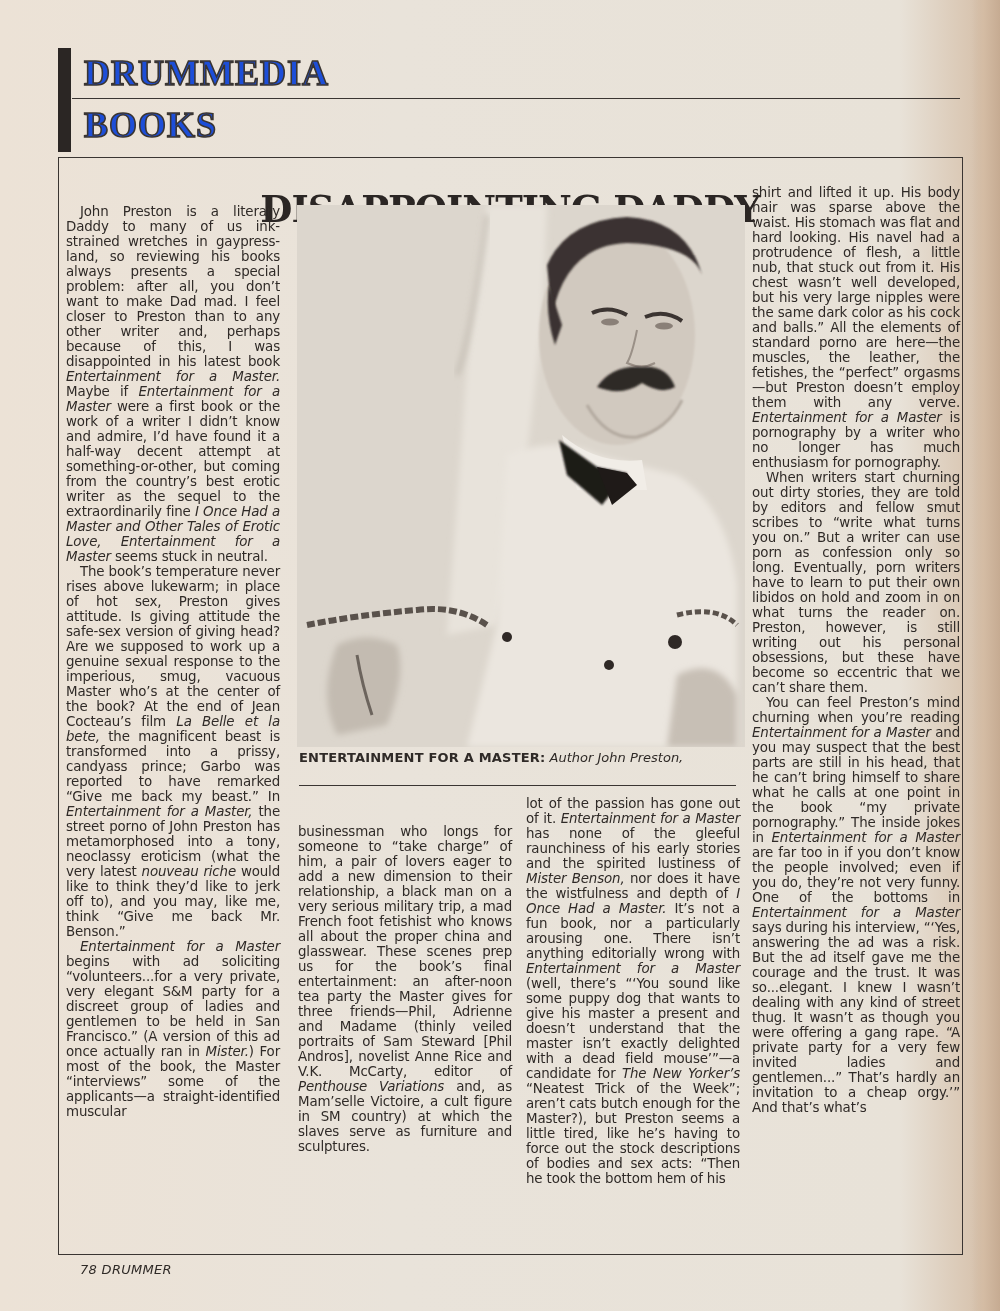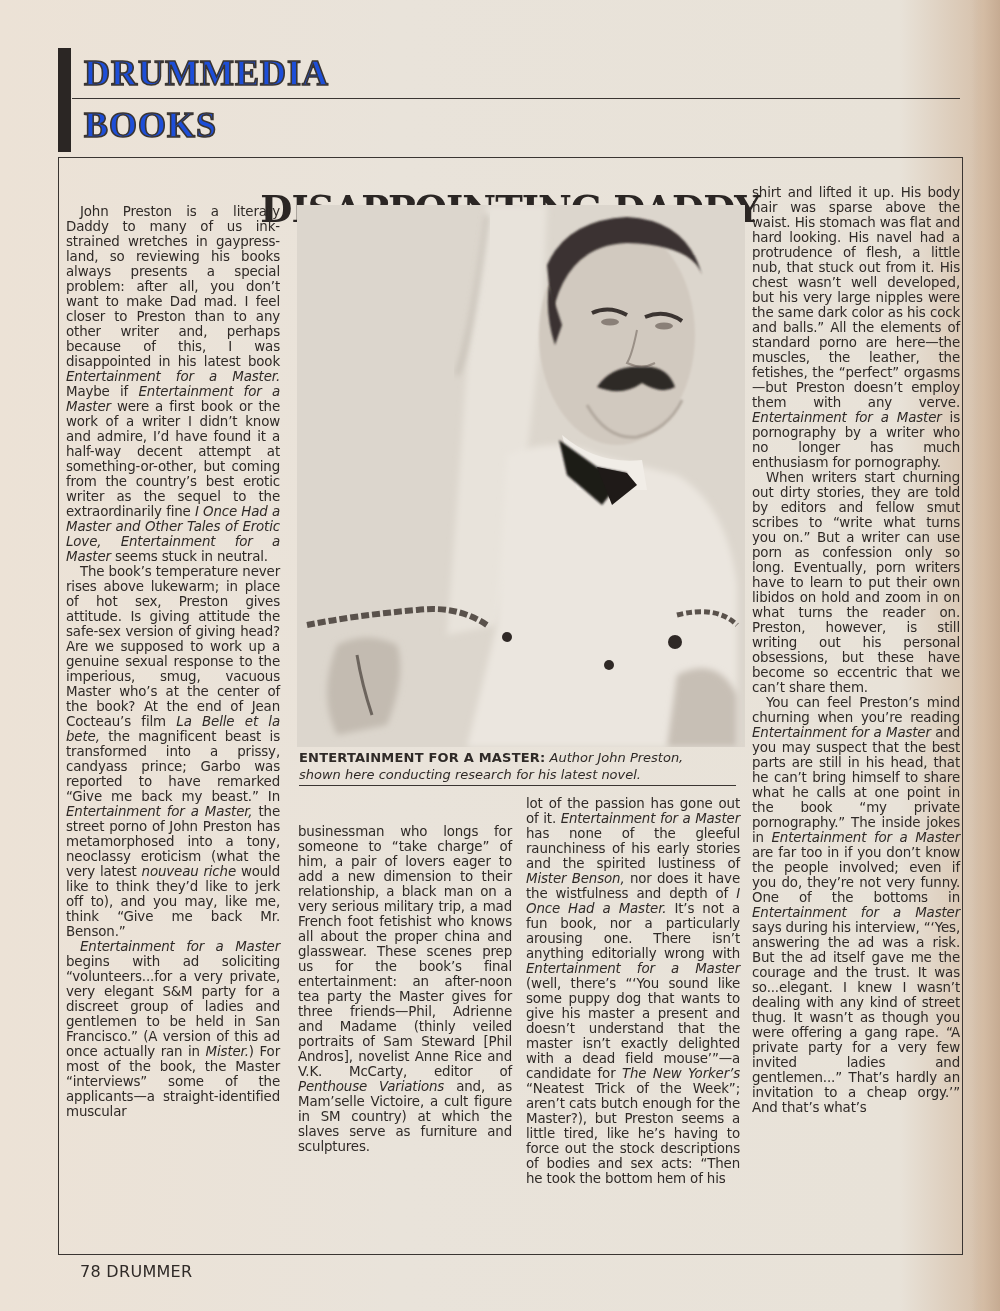--- a/index.html
+++ b/index.html
@@ -40,21 +40,21 @@
   .col4 { left:752px; top:185px; width:208px; }
   i { font-style:italic; }
   
   .photo {
     position:absolute; left:297px; top:205px; width:448px; height:542px; overflow:hidden;
     background: radial-gradient(ellipse at 70% 30%, #e9e4dc 0%, #dcd6cd 60%, #cfc8be 100%);
   }
   .caption { position:absolute; left:299px; top:749px; width:446px; font-size:13px; line-height:17px; color:#2f2a27; }
   .caption b { font-weight:bold; letter-spacing:0.2px; }
   .cap-rule { position:absolute; left:299px; top:785px; width:437px; height:1px; background:#3a3532; }
-  .footer { position:absolute; left:80px; top:1262px; font-size:16px; color:#2f2a27; letter-spacing:0.3px; }
+  .footer { position:absolute; left:80px; top:1262px; font-size:13px; font-style:italic; color:#2f2a27; letter-spacing:0.3px; }
 </style>
 </head>
 <body>
 
 <div class="edge"></div>
 
 <div class="hdr-bar"></div>
 <div class="masthead mast1">DRUMMEDIA</div>
 <div class="hdr-line"></div>
 <div class="masthead mast2">BOOKS</div>
@@ -114,21 +114,20 @@
     <path d="M40 440 Q70 425 100 440 Q110 470 90 520 L40 530 Q20 490 40 440 Z" fill="#c3bbb1" filter="url(#blur1)"></path>
     <path d="M60 450 Q65 480 75 510" stroke="#6c645d" stroke-width="3" fill="none"></path>
     <path d="M380 410 Q420 400 440 420" stroke="#5a524c" stroke-width="5" fill="none" stroke-dasharray="6 3"></path>
     <path d="M380 470 Q420 450 440 490 L440 542 L370 542 Z" fill="#c7bfb5" filter="url(#blur1)"></path>
   </svg>
 </div>
 
 <div class="caption">
   <b>ENTERTAINMENT FOR A MASTER:</b>
   <i>Author John Preston,</i><br>
-  <i>shown here conducting research for his latest novel.</i>
 </div>
 <div class="cap-rule"></div>
 
 <div class="col col2">
   <p class="rich noindent">businessman who longs for someone to “take charge” of him, a pair of lovers eager to add a new dimension to their relationship, a black man on a very serious military trip, a mad French foot fetishist who knows all about the proper china and glasswear. These scenes prep us for the book’s final entertainment: an after-noon tea party the Master gives for three friends—Phil, Adrienne and Madame (thinly veiled portraits of Sam Steward [Phil Andros], novelist Anne Rice and V.K. McCarty, editor of <i>Penthouse Variations</i> and, as Mam’selle Victoire, a cult figure in SM country) at which the slaves serve as furniture and sculptures.</p>
 </div>
 
 <div class="col col3">
   <p class="rich noindent">lot of the passion has gone out of it. <i>Entertainment for a Master</i> has none of the gleeful raunchiness of his early stories and the spirited lustiness of <i>Mister Benson,</i> nor does it have the wistfulness and depth of <i>I Once Had a Master.</i> It’s not a fun book, nor a particularly arousing one. There isn’t anything editorially wrong with <i>Entertainment for a Master</i> (well, there’s “‘You sound like some puppy dog that wants to give his master a present and doesn’t understand that the master isn’t exactly delighted with a dead field mouse’”—a candidate for <i>The New Yorker’s</i> “Neatest Trick of the Week”; aren’t cats butch enough for the Master?), but Preston seems a little tired, like he’s having to force out the stock descriptions of bodies and sex acts: “Then he took the bottom hem of his</p>
 </div>

